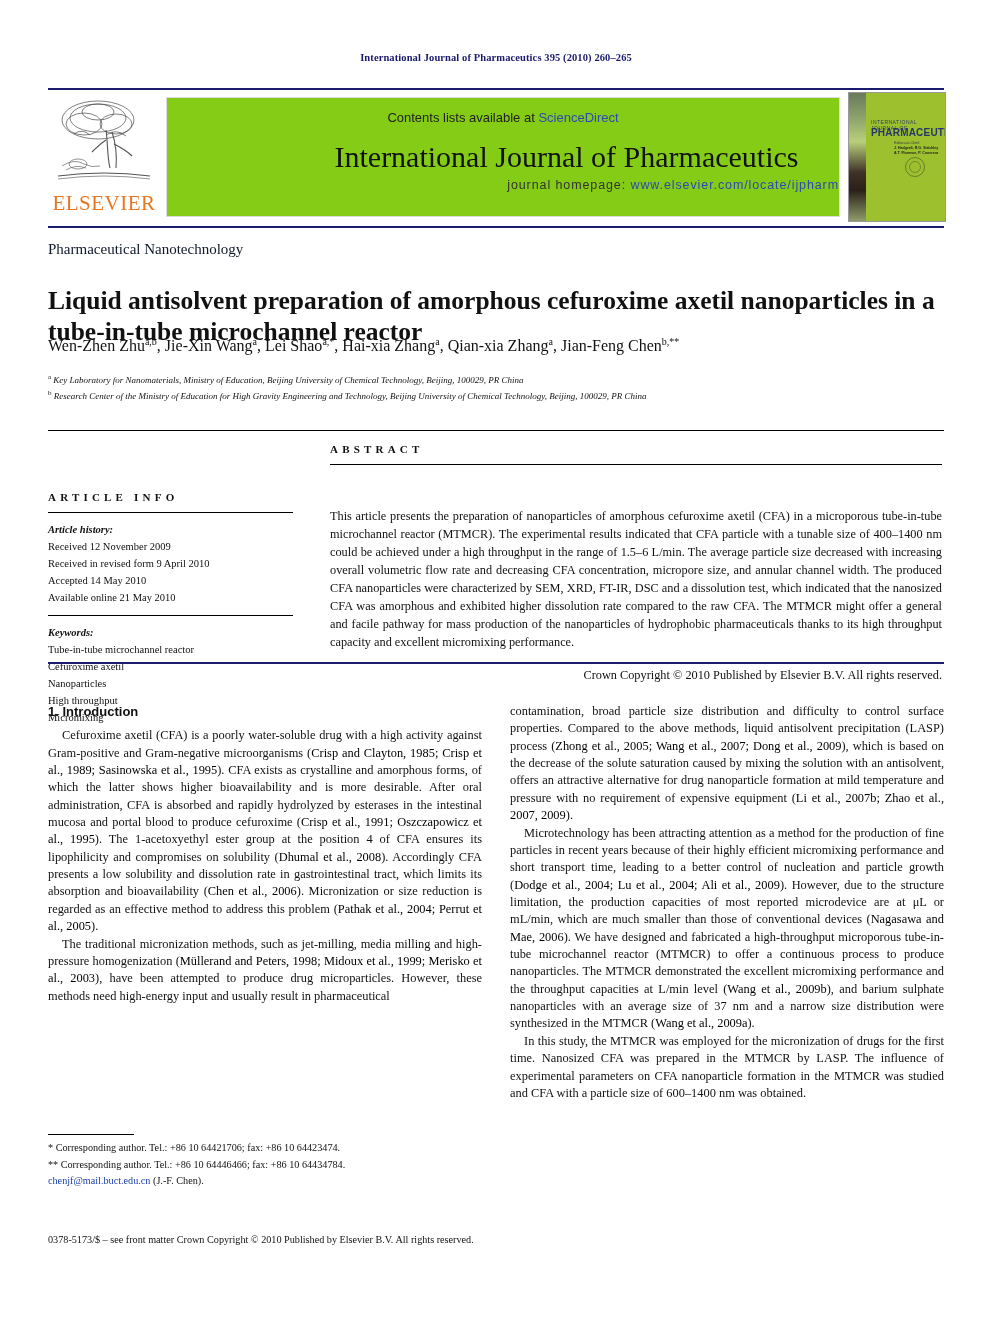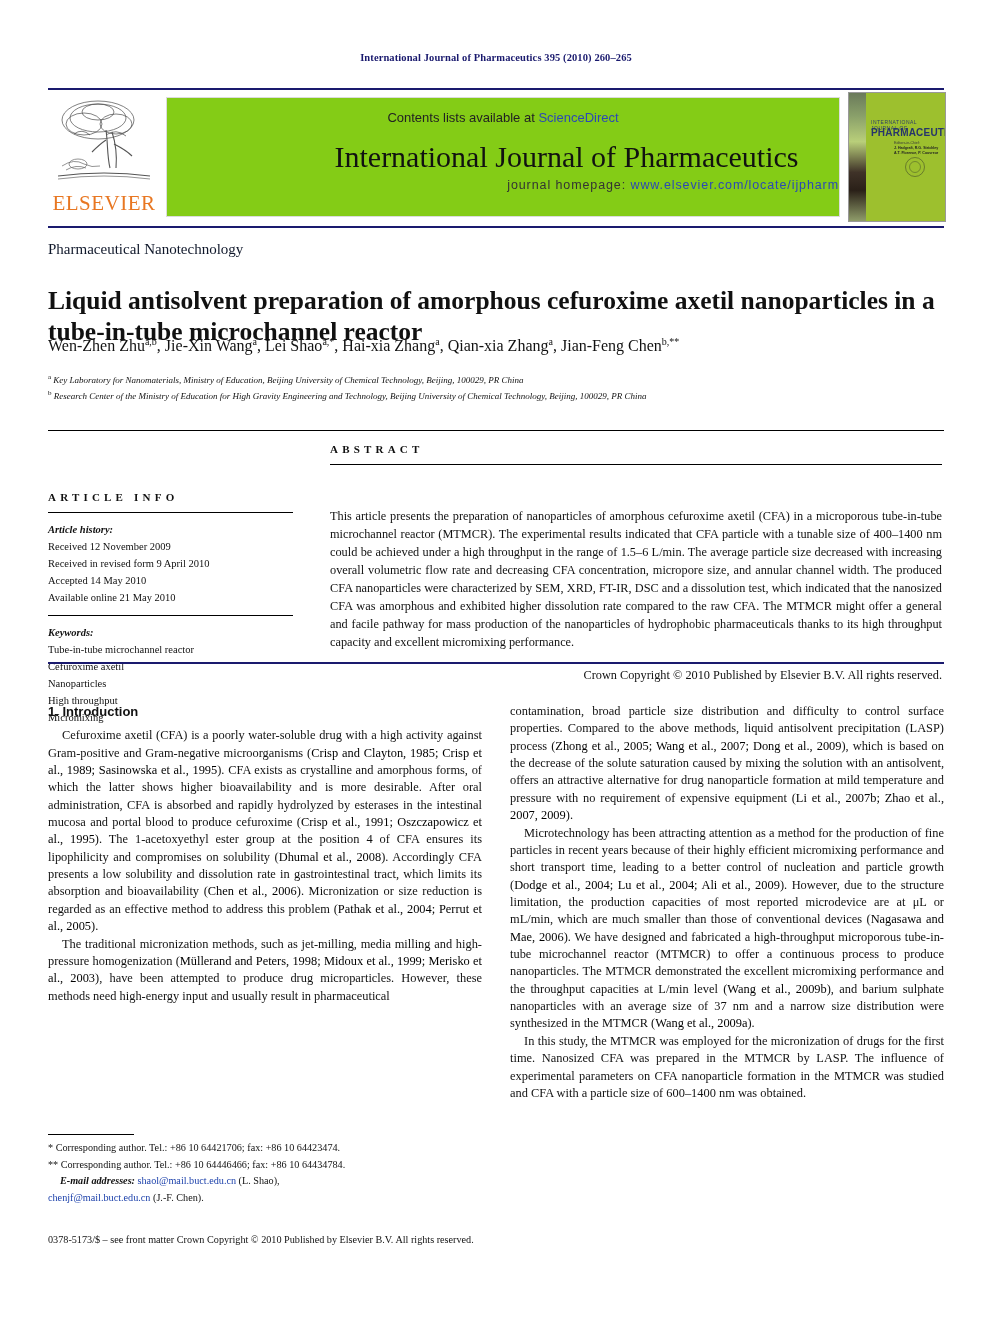--- a/index.html
+++ b/index.html
@@ -439,25 +439,20 @@
         <p style="text-indent: 0px;">contamination, broad particle size distribution and difficulty to control surface properties. Compared to the above methods, liquid antisolvent precipitation (LASP) process (<span class="cite">Zhong et al., 2005; Wang et al., 2007; Dong et al., 2009</span>), which is based on the decrease of the solute saturation caused by mixing the solution with an antisolvent, offers an attractive alternative for drug nanoparticle formation at mild temperature and pressure with no requirement of expensive equipment (<span class="cite">Li et al., 2007b; Zhao et al., 2007, 2009</span>).</p>
         <p>Microtechnology has been attracting attention as a method for the production of fine particles in recent years because of their highly efficient micromixing performance and short transport time, leading to a better control of nucleation and particle growth (<span class="cite">Dodge et al., 2004; Lu et al., 2004; Ali et al., 2009</span>). However, due to the structure limitation, the production capacities of most reported microdevice are at μL or mL/min, which are much smaller than those of conventional devices (<span class="cite">Nagasawa and Mae, 2006</span>). We have designed and fabricated a high-throughput microporous tube-in-tube microchannel reactor (MTMCR) to offer a continuous process to produce nanoparticles. The MTMCR demonstrated the excellent micromixing performance and the throughput capacities at L/min level (<span class="cite">Wang et al., 2009b</span>), and barium sulphate nanoparticles with an average size of 37 nm and a narrow size distribution were synthesized in the MTMCR (<span class="cite">Wang et al., 2009a</span>).</p>
         <p>In this study, the MTMCR was employed for the micronization of drugs for the first time. Nanosized CFA was prepared in the MTMCR by LASP. The influence of experimental parameters on CFA nanoparticle formation in the MTMCR was studied and CFA with a particle size of 600–1400 nm was obtained.</p>
       </div>
   </div>
 
   <div class="foot-rule"></div>
   <div class="footnotes">
     <div class="ind">* Corresponding author. Tel.: +86 10 64421706; fax: +86 10 64423474.</div>
     <div class="ind">** Corresponding author. Tel.: +86 10 64446466; fax: +86 10 64434784.</div>
-    <div style="padding-left:12px;">
-      <span class="ital">E-mail addresses:</span>
-      <span class="eml">shaol@mail.buct.edu.cn</span>
-      <span>(L. Shao),</span>
-    </div>
     <div>
       <span class="eml">chenjf@mail.buct.edu.cn</span>
       <span>(J.-F. Chen).</span>
     </div>
   </div>
 
   <div class="imprint">
     <div>0378-5173/$ – see front matter Crown Copyright © 2010 Published by Elsevier B.V. All rights reserved.</div>
   </div>
 

